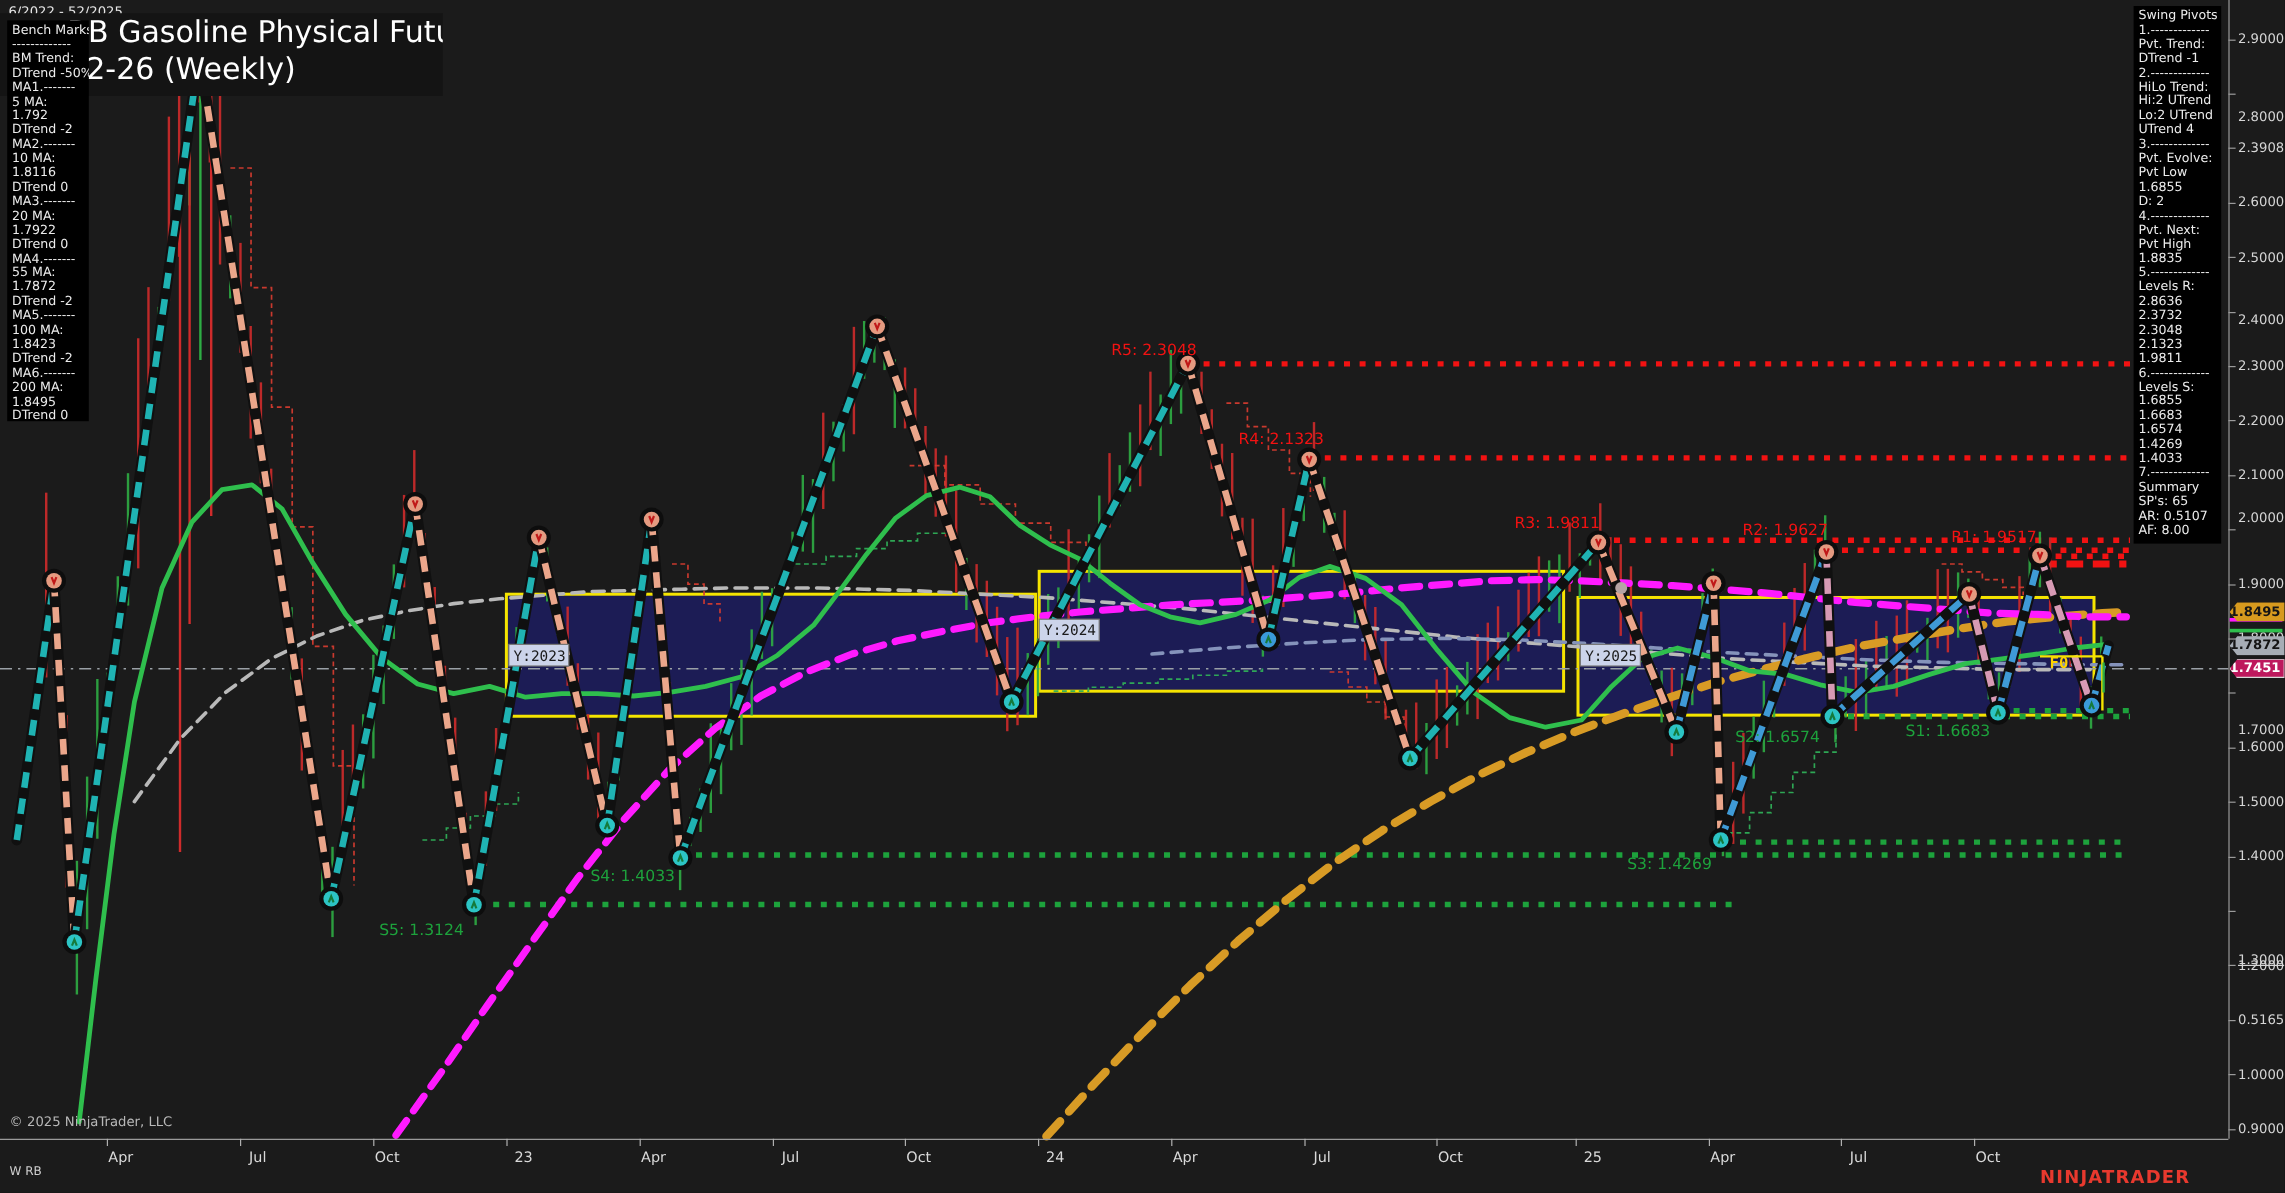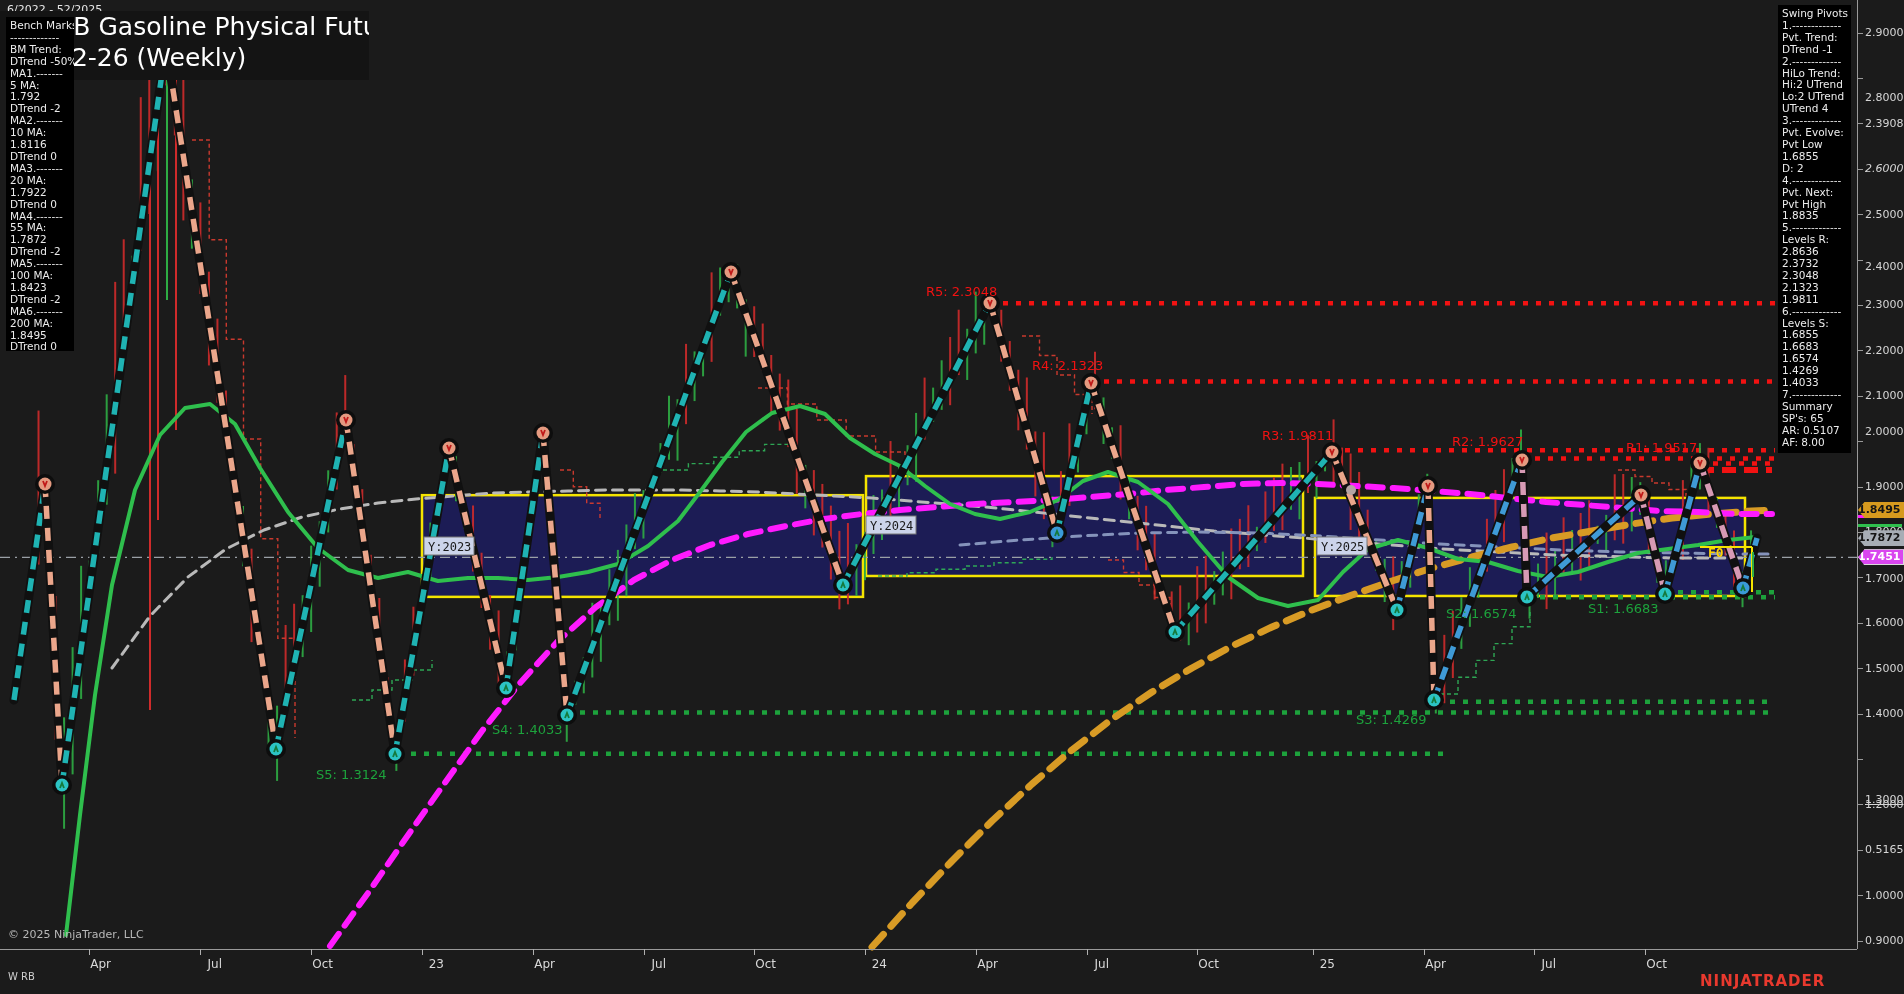--- a/index.html
+++ b/index.html
@@ -525,60 +525,60 @@
     </div>
 
   <div id="price-axis">
       <div class="pa-tick" style="top: 32.5px;"></div>
       <div class="pa-label" style="top: 26px;">2.9000</div>
       <div class="pa-tick" style="top: 77.9px;"></div>
       <div class="pa-label" style="top: 71.4px; margin-top: 20px;">2.8000</div>
       <div class="pa-tick" style="top: 123.3px;"></div>
       <div class="pa-label" style="top: 116.8px;">2.3908</div>
       <div class="pa-tick" style="top: 168.7px;"></div>
-      <div class="pa-label" style="top: 162.2px; font-style: italic;">2.6000</div>
+      <div class="pa-label" style="top: 162.2px;">2.6000</div>
       <div class="pa-tick" style="top: 214.1px;"></div>
       <div class="pa-label" style="top: 207.6px;">2.5000</div>
       <div class="pa-tick" style="top: 259.5px;"></div>
       <div class="pa-label" style="top: 260px;">2.4000</div>
       <div class="pa-tick" style="top: 304.9px;"></div>
       <div class="pa-label" style="top: 298.4px;">2.3000</div>
       <div class="pa-tick" style="top: 350.3px;"></div>
       <div class="pa-label" style="top: 343.8px;">2.2000</div>
       <div class="pa-tick" style="top: 395.7px;"></div>
       <div class="pa-label" style="top: 389.2px;">2.1000</div>
       <div class="pa-tick" style="top: 441.1px;"></div>
       <div class="pa-label" style="top: 425px;">2.0000</div>
       <div class="pa-tick" style="top: 486.5px;"></div>
       <div class="pa-label" style="top: 480px;">1.9000</div>
       <div class="pa-tick" style="top: 531.9px;"></div>
       <div class="pa-label" style="top: 525.4px;">1.8000</div>
       <div class="pa-tick" style="top: 577.3px;"></div>
-      <div class="pa-label" style="top: 572px;">1.7000</div>
+      <div class="pa-label" style="top: 602px;">1.7000</div>
       <div class="pa-tick" style="top: 622.7px;"></div>
       <div class="pa-label" style="top: 616.2px;">1.6000</div>
       <div class="pa-tick" style="top: 668.1px;"></div>
       <div class="pa-label" style="top: 661.6px;">1.5000</div>
       <div class="pa-tick" style="top: 713.5px;"></div>
       <div class="pa-label" style="top: 707px;">1.4000</div>
       <div class="pa-tick" style="top: 758.9px;"></div>
       <div class="pa-label" style="top: 793px; text-decoration: underline;">1.3000</div>
       <div class="pa-tick" style="top: 804.3px;"></div>
       <div class="pa-label" style="top: 797.8px;">1.2000</div>
       <div class="pa-tick" style="top: 849.7px;"></div>
       <div class="pa-label" style="top: 843.2px;">0.5165</div>
       <div class="pa-tick" style="top: 895.1px;"></div>
       <div class="pa-label" style="top: 888.6px;">1.0000</div>
       <div class="pa-tick" style="top: 940.5px;"></div>
       <div class="pa-label" style="top: 934px;">0.9000</div>
       <div class="pa-marker" style="top: 514.556px; background: rgb(255, 26, 255);"></div>
       <div class="pa-marker" style="top: 523.636px; background: rgb(47, 191, 77);"></div>
       <div class="pa-tag" style="top: 501.927px; background: rgb(215, 154, 30); color: rgb(21, 21, 21);">1.8495</div>
       <div class="pa-tag" style="top: 530.211px; background: rgb(167, 173, 181); color: rgb(21, 21, 21);">1.7872</div>
-      <div class="pa-tag" style="top: 549.325px; background: #d946ef; color: rgb(255, 255, 255); box-shadow: rgb(217, 217, 217) 0px 0px 0px 1px inset;">1.7451</div>
+      <div class="pa-tag" style="top: 549.325px; background: #be185d; color: rgb(255, 255, 255); box-shadow: rgb(217, 217, 217) 0px 0px 0px 1px inset;">1.7451</div>
     </div>
   <div id="time-axis">
       <div class="ta-tick" style="left: 89px;"></div>
       <div class="ta-label" style="left: 89px;">Apr</div>
       <div class="ta-tick" style="left: 200px;"></div>
       <div class="ta-label" style="left: 200px;">Jul</div>
       <div class="ta-tick" style="left: 311px;"></div>
       <div class="ta-label" style="left: 311px;">Oct</div>
       <div class="ta-tick" style="left: 422px;"></div>
       <div class="ta-label" style="left: 422px;">23</div>

